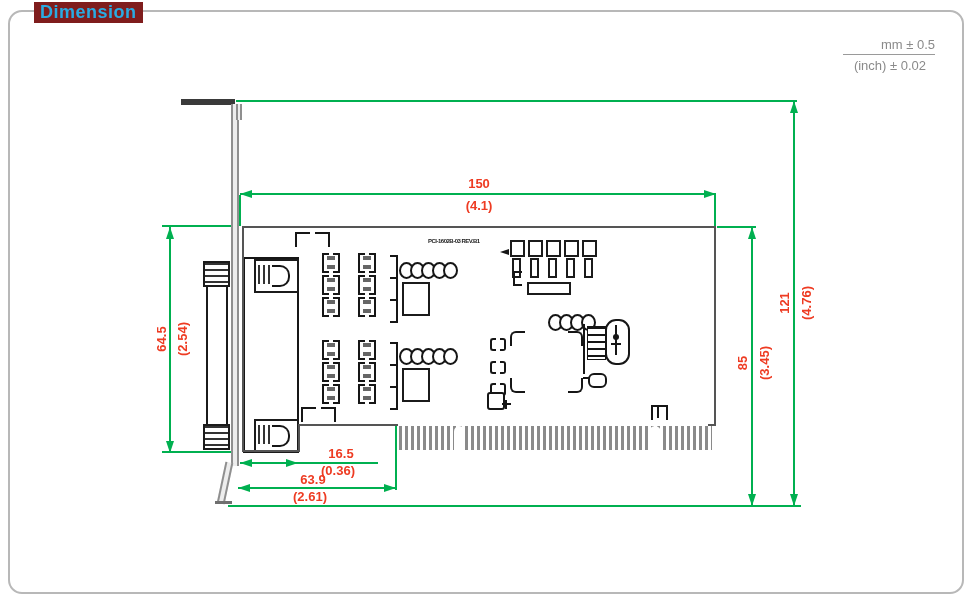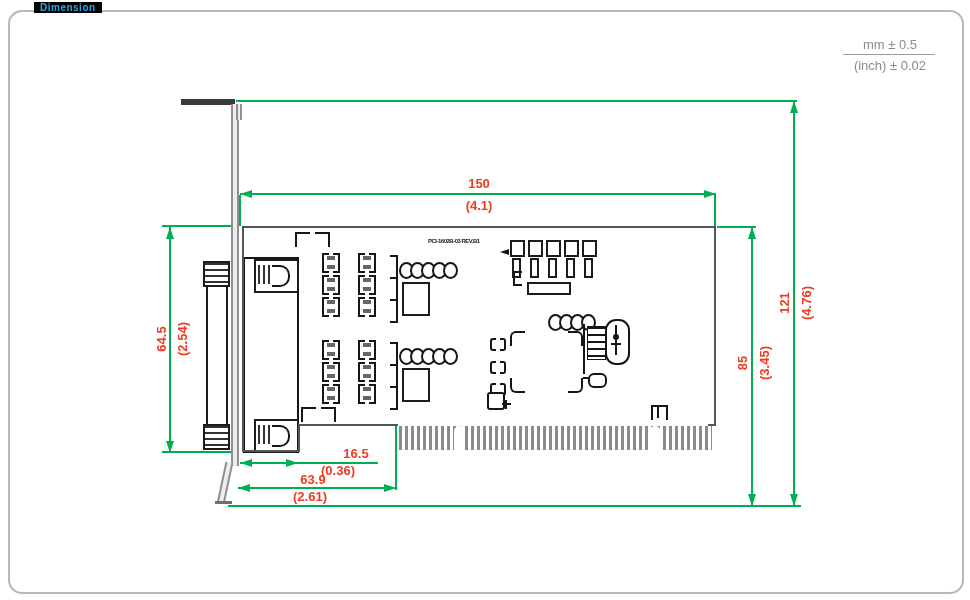--- a/index.html
+++ b/index.html
@@ -2,22 +2,22 @@
 <html><head>
 <meta charset="utf-8">
 <style>
   html,body{margin:0;padding:0;background:#fff;}
   #canvas{position:relative;width:970px;height:600px;background:#fff;overflow:hidden;
           font-family:"Liberation Sans",sans-serif;}
   .abs{position:absolute;}
   
   .frame{position:absolute;left:8px;top:10px;width:952px;height:580px;
          border:2px solid #b8b8b8;border-radius:14px;}
-  .frame-title{position:absolute;left:34px;top:2px;padding:0 6px;background:#000000;
-         color:#29abe2;font-size:10px;font-weight:bold;letter-spacing:.5px;}
+  .frame-title{position:absolute;left:34px;top:2px;padding:0 6px;background:#7f1d1d;
+         color:#29abe2;font-size:18px;font-weight:bold;letter-spacing:.5px;}
   
   .tol{position:absolute;color:#8a8a8a;font-size:13px;text-align:center;white-space:nowrap;}
   .tol-bar{position:absolute;background:#9a9a9a;height:1px;}
   
   .gl{position:absolute;background:#00b050;}
   .arr{position:absolute;width:0;height:0;border-style:solid;}
   .arr-l{border-width:4px 12px 4px 0;border-color:transparent #00b050 transparent transparent;}
   .arr-r{border-width:4px 0 4px 12px;border-color:transparent transparent transparent #00b050;}
   .arr-u{border-width:0 4px 12px 4px;border-color:transparent transparent #00b050 transparent;}
   .arr-d{border-width:12px 4px 0 4px;border-color:#00b050 transparent transparent transparent;}
@@ -56,21 +56,21 @@
   .lbl-board{position:absolute;color:#1a1a1a;font-size:6px;font-weight:bold;letter-spacing:-0.5px;white-space:nowrap;}
 </style>
 </head>
 <body>
 
 <div id="canvas">
 
   <div class="frame"></div>
   <div class="frame-title">Dimension</div>
 
-  <div class="tol" style="left:845px;top:37px;width:90px;">mm ± 0.5</div>
+  <div class="tol" style="left:845px;top:37px;width:90px;text-align:right;">mm ± 0.5</div>
   <div class="tol-bar" style="left:843px;top:54px;width:92px;"></div>
   <div class="tol" style="left:841px;top:58px;width:98px;">(inch) ± 0.02</div>
 
   <div class="gl" style="left:240px;top:193px;width:476px;height:2px;"></div>
   <div class="arr arr-l" style="left:240px;top:190px;"></div>
   <div class="arr arr-r" style="left:704px;top:190px;"></div>
   <div class="gl" style="left:239px;top:195px;width:2px;height:31px;"></div>
   <div class="gl" style="left:714px;top:195px;width:2px;height:31px;"></div>
   <div class="dimtxt" style="left:479px;top:183px;">150</div>
   <div class="dimtxt" style="left:479px;top:205px;">(4.1)</div>
@@ -95,21 +95,21 @@
   <div class="arr arr-d" style="left:790px;top:494px;"></div>
   <div class="gl" style="left:236px;top:100px;width:561px;height:2px;"></div>
   <div class="dimtxt vert" style="left:784px;top:303px;">121</div>
   <div class="dimtxt vert" style="left:806px;top:303px;">(4.76)</div>
 
   <div class="gl" style="left:228px;top:505px;width:573px;height:2px;"></div>
 
   <div class="gl" style="left:240px;top:462px;width:138px;height:2px;"></div>
   <div class="arr arr-l" style="left:240px;top:459px;"></div>
   <div class="arr arr-r" style="left:286px;top:459px;"></div>
-  <div class="dimtxt" style="left:356px;top:453px;">16.5</div>
+  <div class="dimtxt" style="left:341px;top:453px;">16.5</div>
   <div class="dimtxt" style="left:338px;top:470px;">(0.36)</div>
 
   <div class="gl" style="left:238px;top:487px;width:158px;height:2px;"></div>
   <div class="arr arr-l" style="left:238px;top:484px;"></div>
   <div class="arr arr-r" style="left:384px;top:484px;"></div>
   <div class="gl" style="left:395px;top:426px;width:2px;height:64px;"></div>
   <div class="dimtxt" style="left:313px;top:479px;">63.9</div>
   <div class="dimtxt" style="left:310px;top:496px;">(2.61)</div>
 
   <div class="abs" style="left:181px;top:99px;width:54px;height:6px;background:#3a3a3a;"></div>

